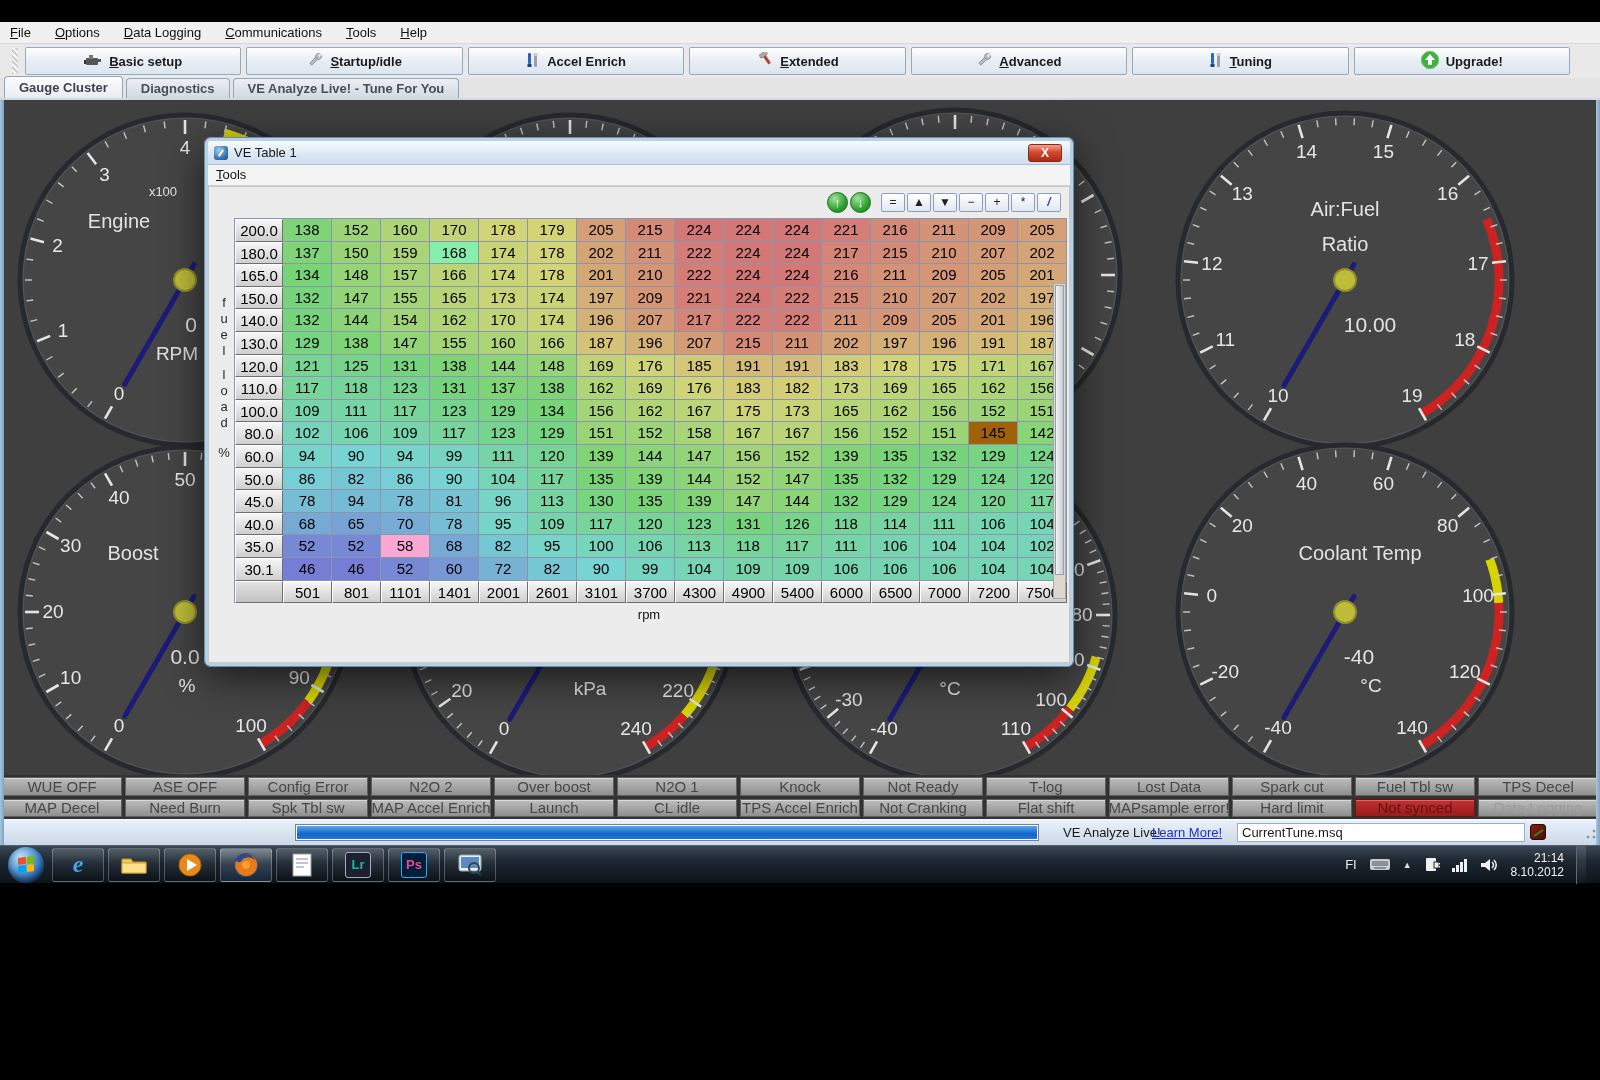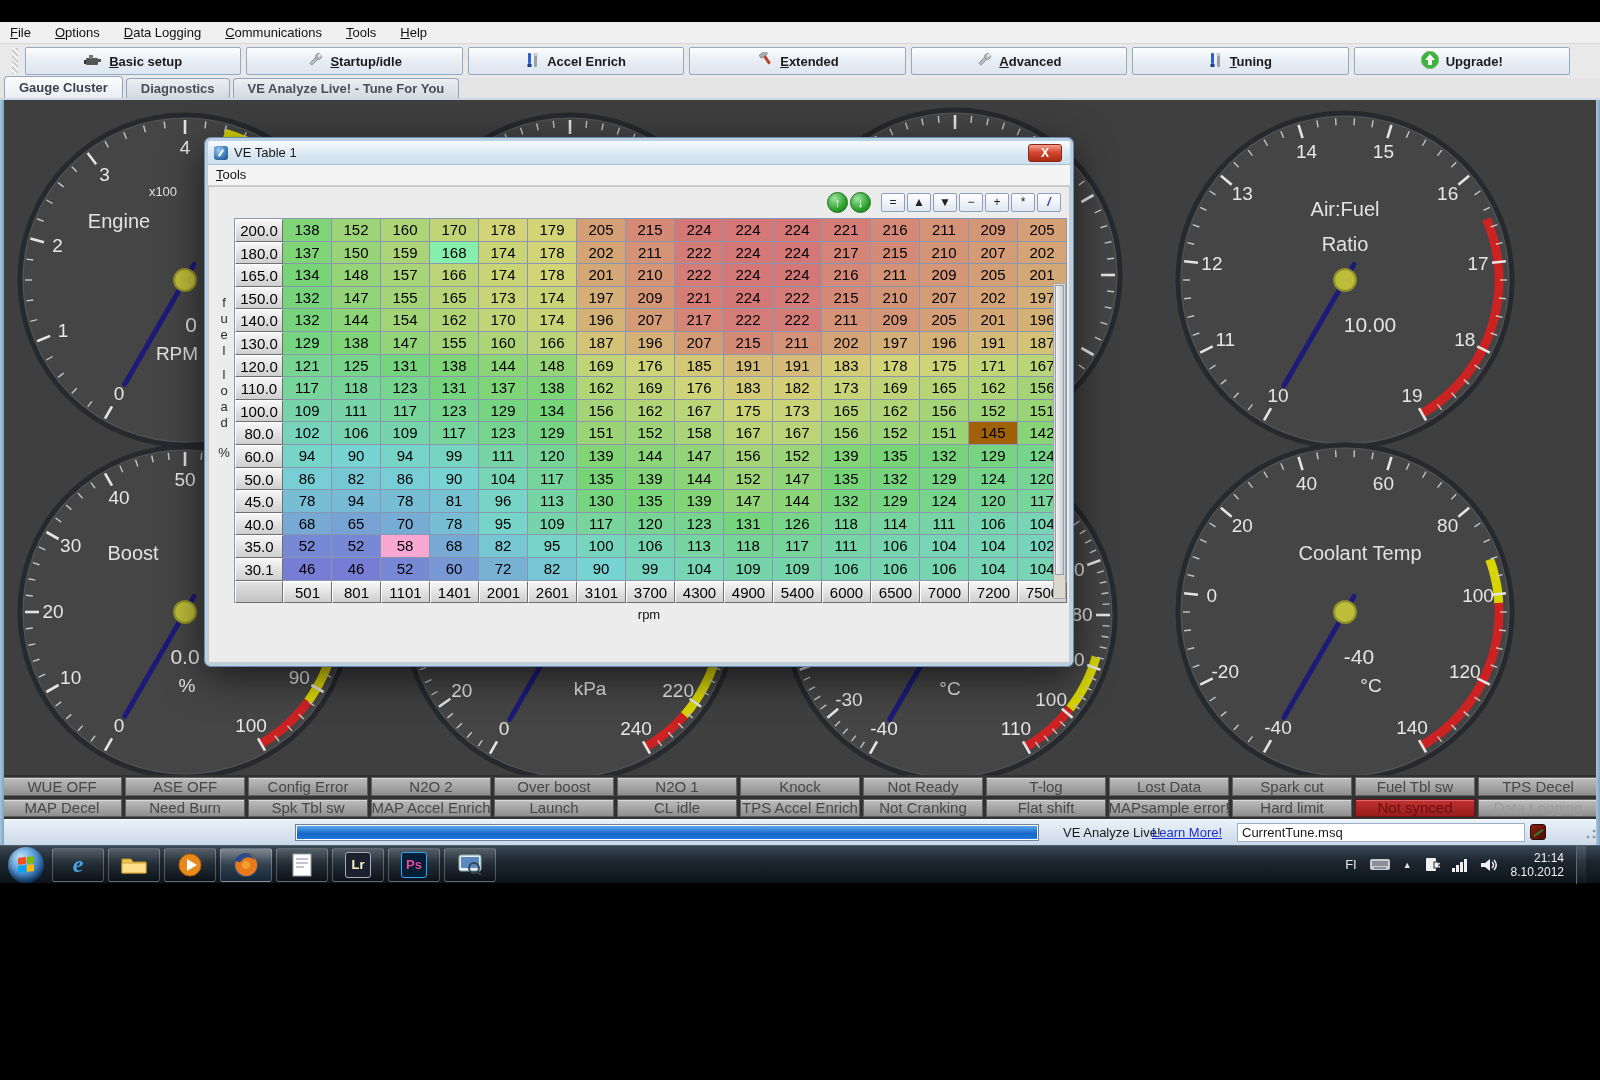--- a/index.html
+++ b/index.html
@@ -860,21 +860,21 @@
         </div>
         <div class="task-item">
           <svg width="20" height="24">
             <rect x="1" y="1" width="18" height="22" fill="#fdfdfd" stroke="#999"></rect>
             <line x1="4" y1="6" x2="16" y2="6" stroke="#88a"></line>
             <line x1="4" y1="10" x2="16" y2="10" stroke="#88a"></line>
             <line x1="4" y1="14" x2="12" y2="14" stroke="#88a"></line>
           </svg>
         </div>
         <div class="task-item">
-          <div class="tile" style="background: rgb(28, 33, 48); color: #fef9c3; border: 1px solid rgb(170, 170, 187);">Lr</div>
+          <div class="tile" style="background: rgb(28, 33, 48); color: #14b8a6; border: 1px solid rgb(170, 170, 187);">Lr</div>
         </div>
         <div class="task-item">
           <div class="tile" style="background: rgb(0, 30, 54); color: #ec4899; border: 1px solid rgb(49, 168, 255);">Ps</div>
         </div>
         <div class="task-item">
           <svg width="24" height="22">
             <rect x="1" y="1" width="22" height="16" rx="2" fill="#e8eef4" stroke="#8aa"></rect>
             <rect x="3" y="3" width="18" height="11" fill="#5a8ac0"></rect>
             <circle cx="16" cy="14" r="5" fill="none" stroke="#345" stroke-width="2"></circle>
             <line x1="19" y1="18" x2="23" y2="21" stroke="#345" stroke-width="2"></line>

